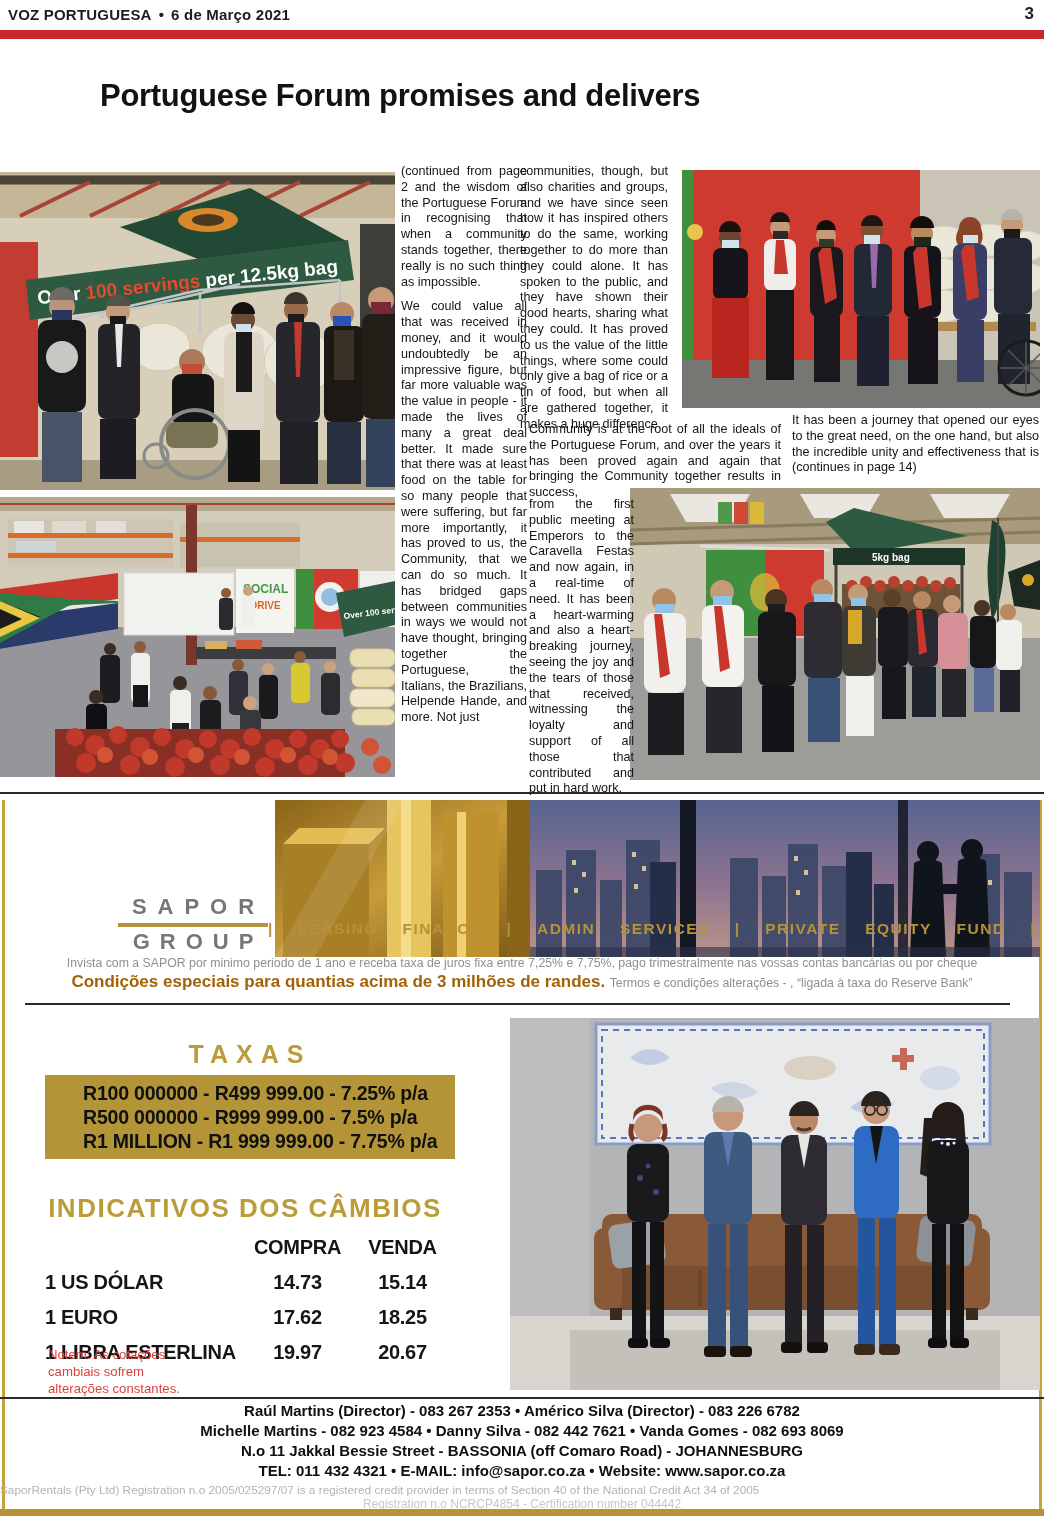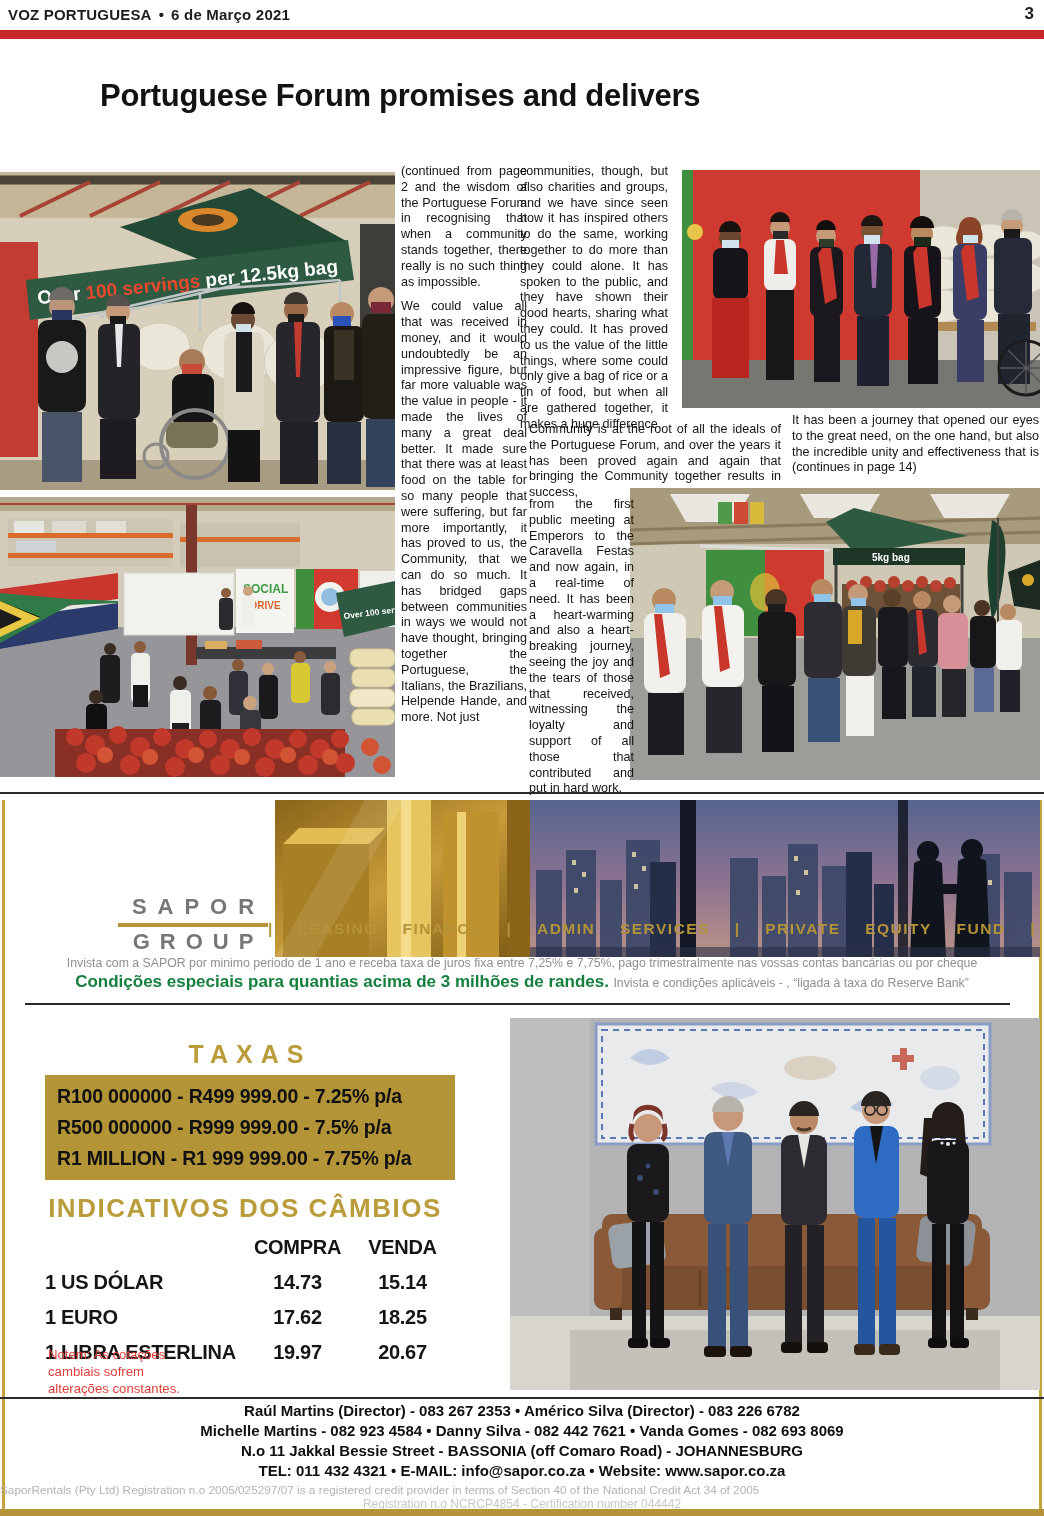--- a/index.html
+++ b/index.html
@@ -46,28 +46,28 @@
 
   
   #sapor-logo{left:118px;top:894px;width:150px;text-align:center;color:#767676;font-weight:bold;}
   #sapor-logo .l1{font-size:22px;letter-spacing:11px;text-indent:11px;}
   #sapor-logo .rule{height:4px;background:#b49339;margin:3px 0 2px 0;}
   #sapor-logo .l2{font-size:22px;letter-spacing:10px;text-indent:10px;}
   #services{left:268px;top:920px;width:768px;display:flex;justify-content:space-between;
             align-items:baseline;font-size:15.5px;font-weight:bold;color:#b49339;letter-spacing:1.5px;}
   #invista{left:22px;top:956px;width:1000px;text-align:center;font-size:12.3px;color:#8f8f8f;}
   #condicoes{left:22px;top:972px;width:1000px;text-align:center;}
-  #condicoes .big{font-size:17px;font-weight:bold;color:#15803d;}
+  #condicoes .big{font-size:17px;font-weight:bold;color:#a16207;}
   #condicoes .small{font-size:12.3px;color:#8f8f8f;}
 
   
   #taxas-title{left:45px;top:1040px;width:410px;text-align:center;font-size:25px;font-weight:bold;
                letter-spacing:8px;color:#bb9c3a;}
-  #taxas-box{left:45px;top:1075px;width:410px;height:105px;background:#b39538;
-             display:flex;flex-direction:column;justify-content:space-around;padding:6px 0 6px 12px;
+  #taxas-box{left:45px;top:1075px;width:410px;height:84px;background:#b39538;
+             display:flex;flex-direction:column;justify-content:space-around;padding:6px 0 6px 38px;
              box-sizing:border-box;}
   .taxa-row{font-size:19.5px;font-weight:bold;color:#101010;letter-spacing:-.2px;}
 
   #cambios-title{left:30px;top:1193px;width:430px;text-align:center;font-size:26px;font-weight:bold;
                  letter-spacing:1.5px;color:#bb9c3a;}
   #cambios{left:45px;top:1230px;width:410px;display:grid;grid-template-columns:200px 105px 105px;
            grid-auto-rows:35px;align-items:center;}
   #cambios .h{font-size:20px;font-weight:bold;text-align:center;letter-spacing:-.3px;}
   #cambios .lab{font-size:20px;font-weight:bold;letter-spacing:-.3px;}
   #cambios .val{font-size:20px;font-weight:bold;text-align:center;letter-spacing:-.3px;}
@@ -556,21 +556,21 @@
     <span>|</span>
     <span>PRIVATE</span>
     <span>EQUITY</span>
     <span>FUND</span>
     <span>|</span>
   </div>
 
   <div id="invista" class="abs">Invista com a SAPOR por minimo periodo de 1 ano e receba taxa de juros fixa entre 7,25% e 7,75%,  pago trimestralmente nas vossas contas bancárias ou por cheque</div>
   <div id="condicoes" class="abs">
     <span class="big">Condições especiais para quantias acima de 3 milhões de randes.</span>
-    <span class="small"> Invista e condições aplicáveis - , “ligada à taxa do Reserve Bank”</span>
+    <span class="small"> Termos e condições alterações - , “ligada à taxa do Reserve Bank”</span>
   </div>
 
   <div id="hr-ad-mid" class="abs"></div>
 
   <div id="taxas-title" class="abs">TAXAS</div>
   <div id="taxas-box" class="abs">
     <div class="taxa-row">R100 000000 - R499 999.00 - 7.25% p/a</div>
     <div class="taxa-row">R500 000000 - R999 999.00 - 7.5% p/a</div>
     <div class="taxa-row">R1 MILLION - R1 999 999.00 - 7.75% p/a</div>
   </div>

